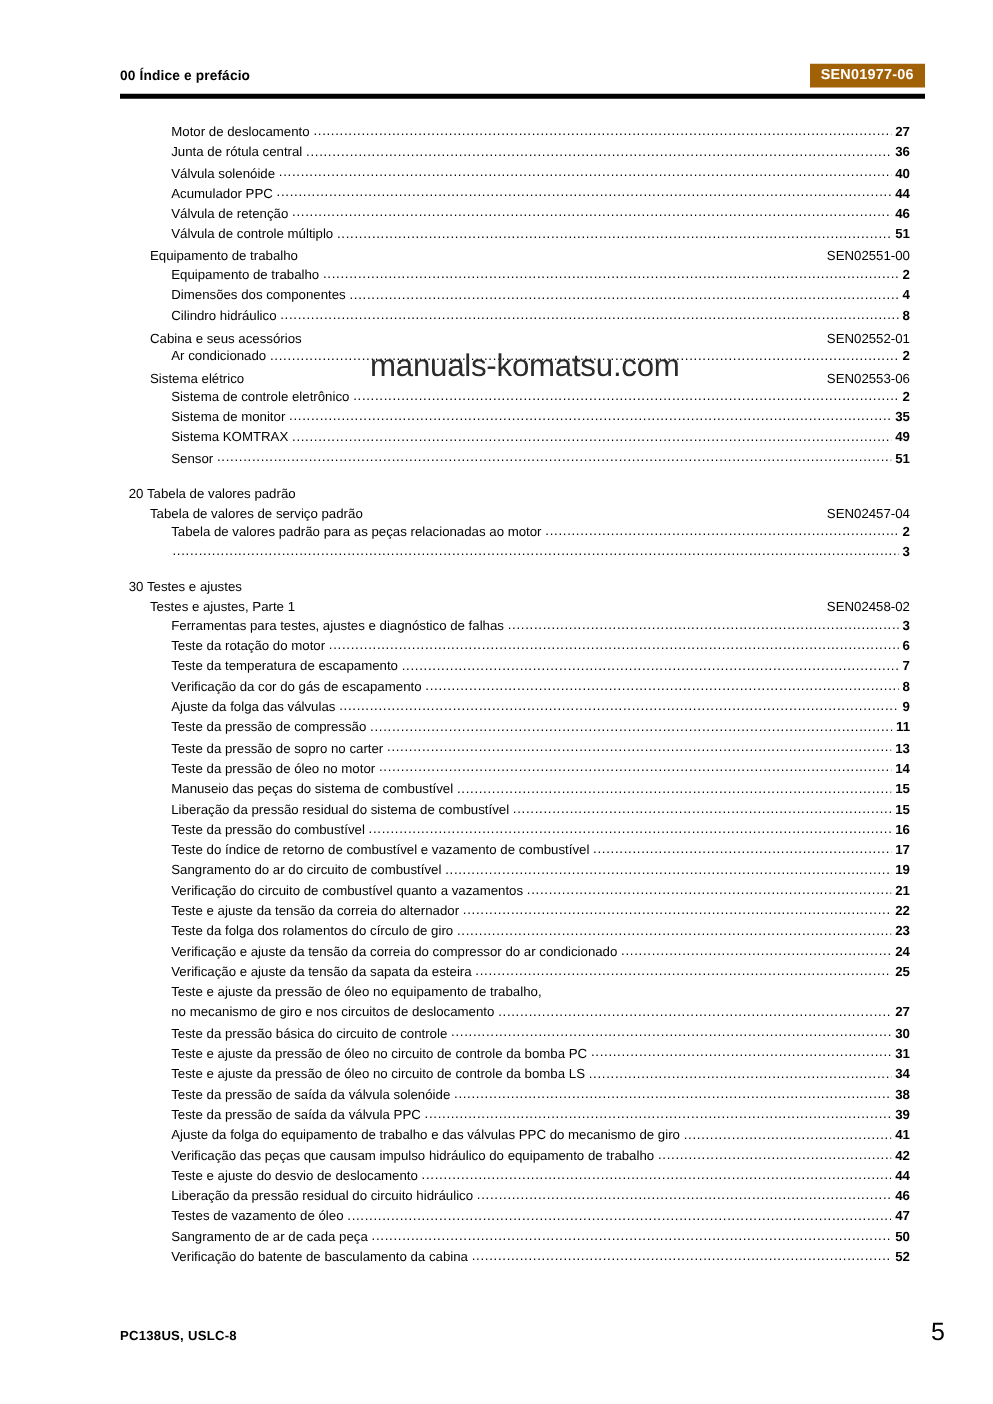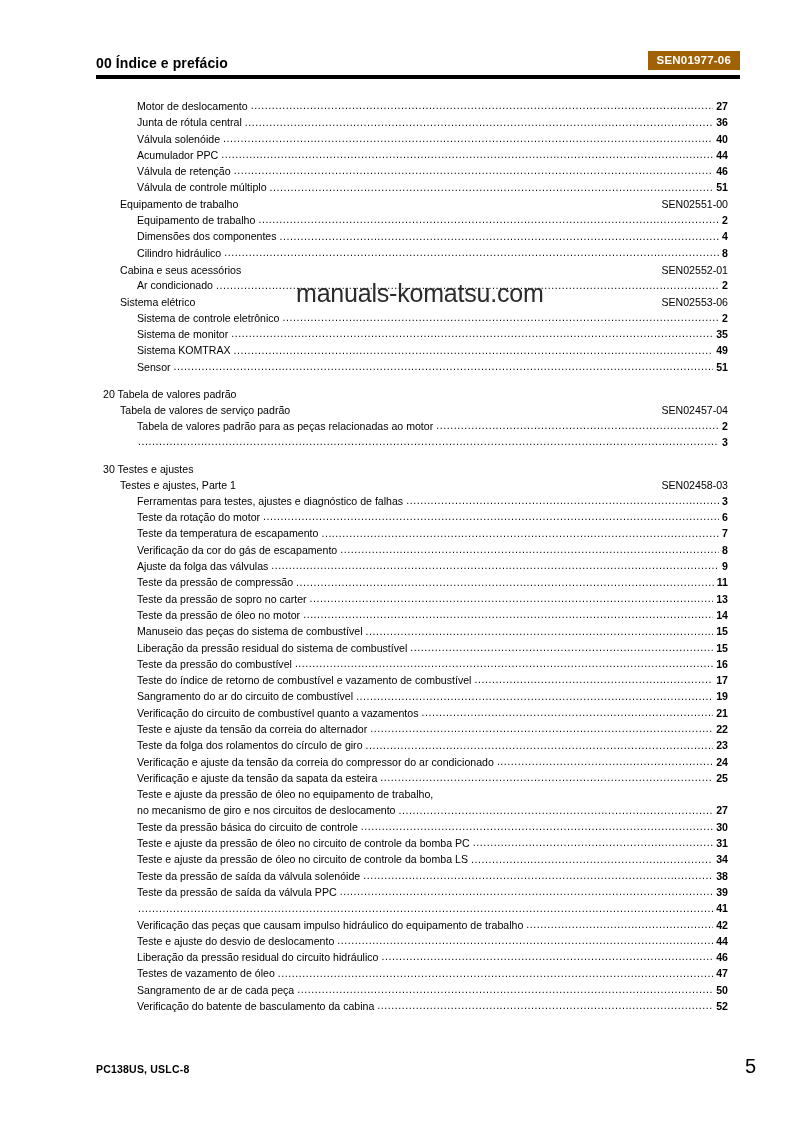--- a/index.html
+++ b/index.html
@@ -21,21 +21,21 @@
     position: absolute;
     left: 96px;
     top: 55px;
     width: 644px;
     height: 26px;
   }
   .page-header .hdr-title {
     position: absolute;
     left: 0;
     top: 0;
-    font-size: 14px;
+    font-size: 11px;
     font-weight: bold;
     letter-spacing: 0.1px;
     white-space: nowrap;
   }
   .page-header .hdr-code-box {
     position: absolute;
     right: 0;
     top: -4px;
     background: #a16207;
     color: #ffffff;
@@ -317,21 +317,21 @@
     <div class="toc-line lvl0 no-leader">
       <div class="toc-inner">
         <span class="toc-label">30 Testes e ajustes</span>
         <span class="toc-leader"></span>
       </div>
     </div>
     <div class="toc-line lvl1 no-leader">
       <div class="toc-inner">
         <span class="toc-label">Testes e ajustes, Parte 1</span>
         <span class="toc-leader"></span>
-        <span class="toc-sen">SEN02458-03</span>
+        <span class="toc-sen">SEN02458-02</span>
       </div>
     </div>
     <div class="toc-line lvl2">
       <div class="toc-inner">
         <span class="toc-label">Ferramentas para testes, ajustes e diagnóstico de falhas</span>
         <span class="toc-leader"></span>
         <span class="toc-page">3</span>
       </div>
     </div>
     <div class="toc-line lvl2">
@@ -496,20 +496,21 @@
     </div>
     <div class="toc-line lvl2">
       <div class="toc-inner">
         <span class="toc-label">Teste da pressão de saída da válvula PPC</span>
         <span class="toc-leader"></span>
         <span class="toc-page">39</span>
       </div>
     </div>
     <div class="toc-line lvl2">
       <div class="toc-inner">
+        <span class="toc-label">Ajuste da folga do equipamento de trabalho e das válvulas PPC do mecanismo de giro</span>
         <span class="toc-leader"></span>
         <span class="toc-page">41</span>
       </div>
     </div>
     <div class="toc-line lvl2">
       <div class="toc-inner">
         <span class="toc-label">Verificação das peças que causam impulso hidráulico do equipamento de trabalho</span>
         <span class="toc-leader"></span>
         <span class="toc-page">42</span>
       </div>

